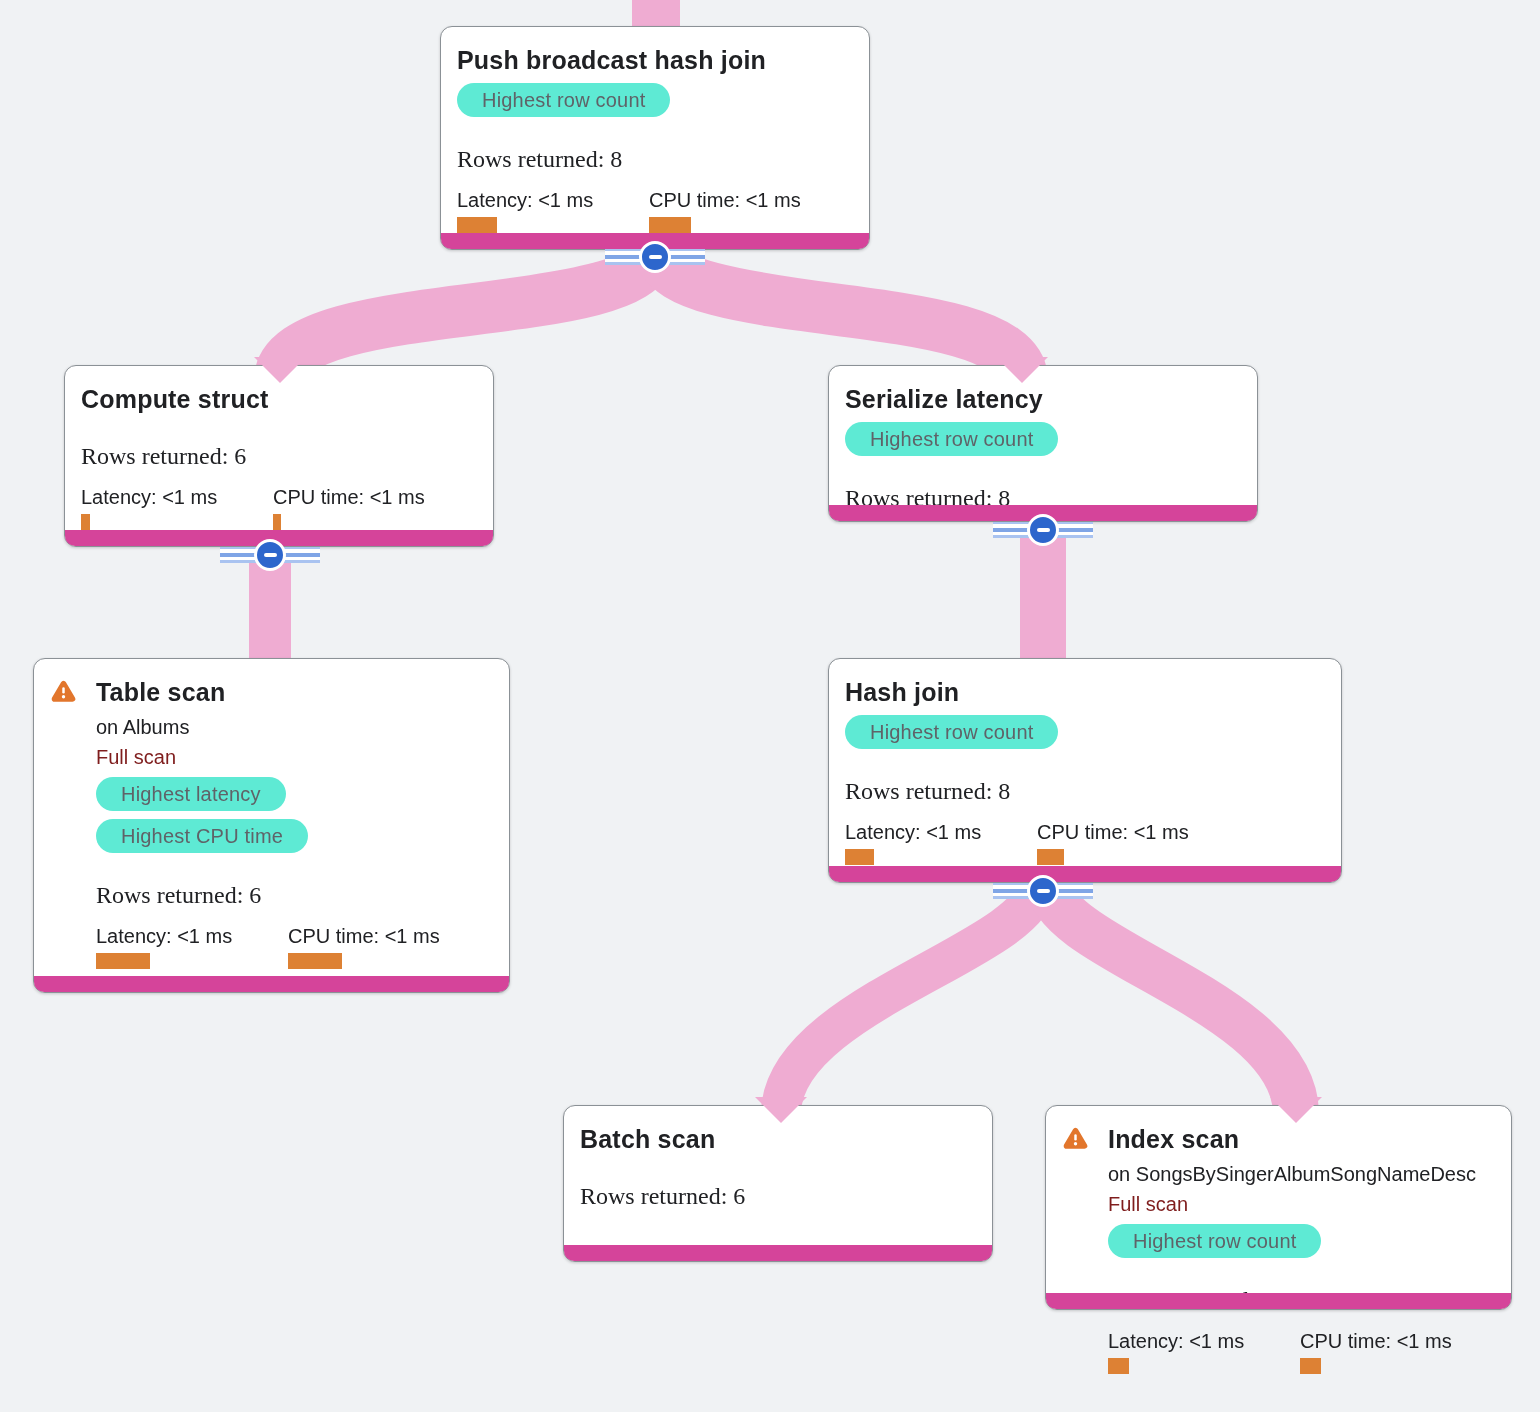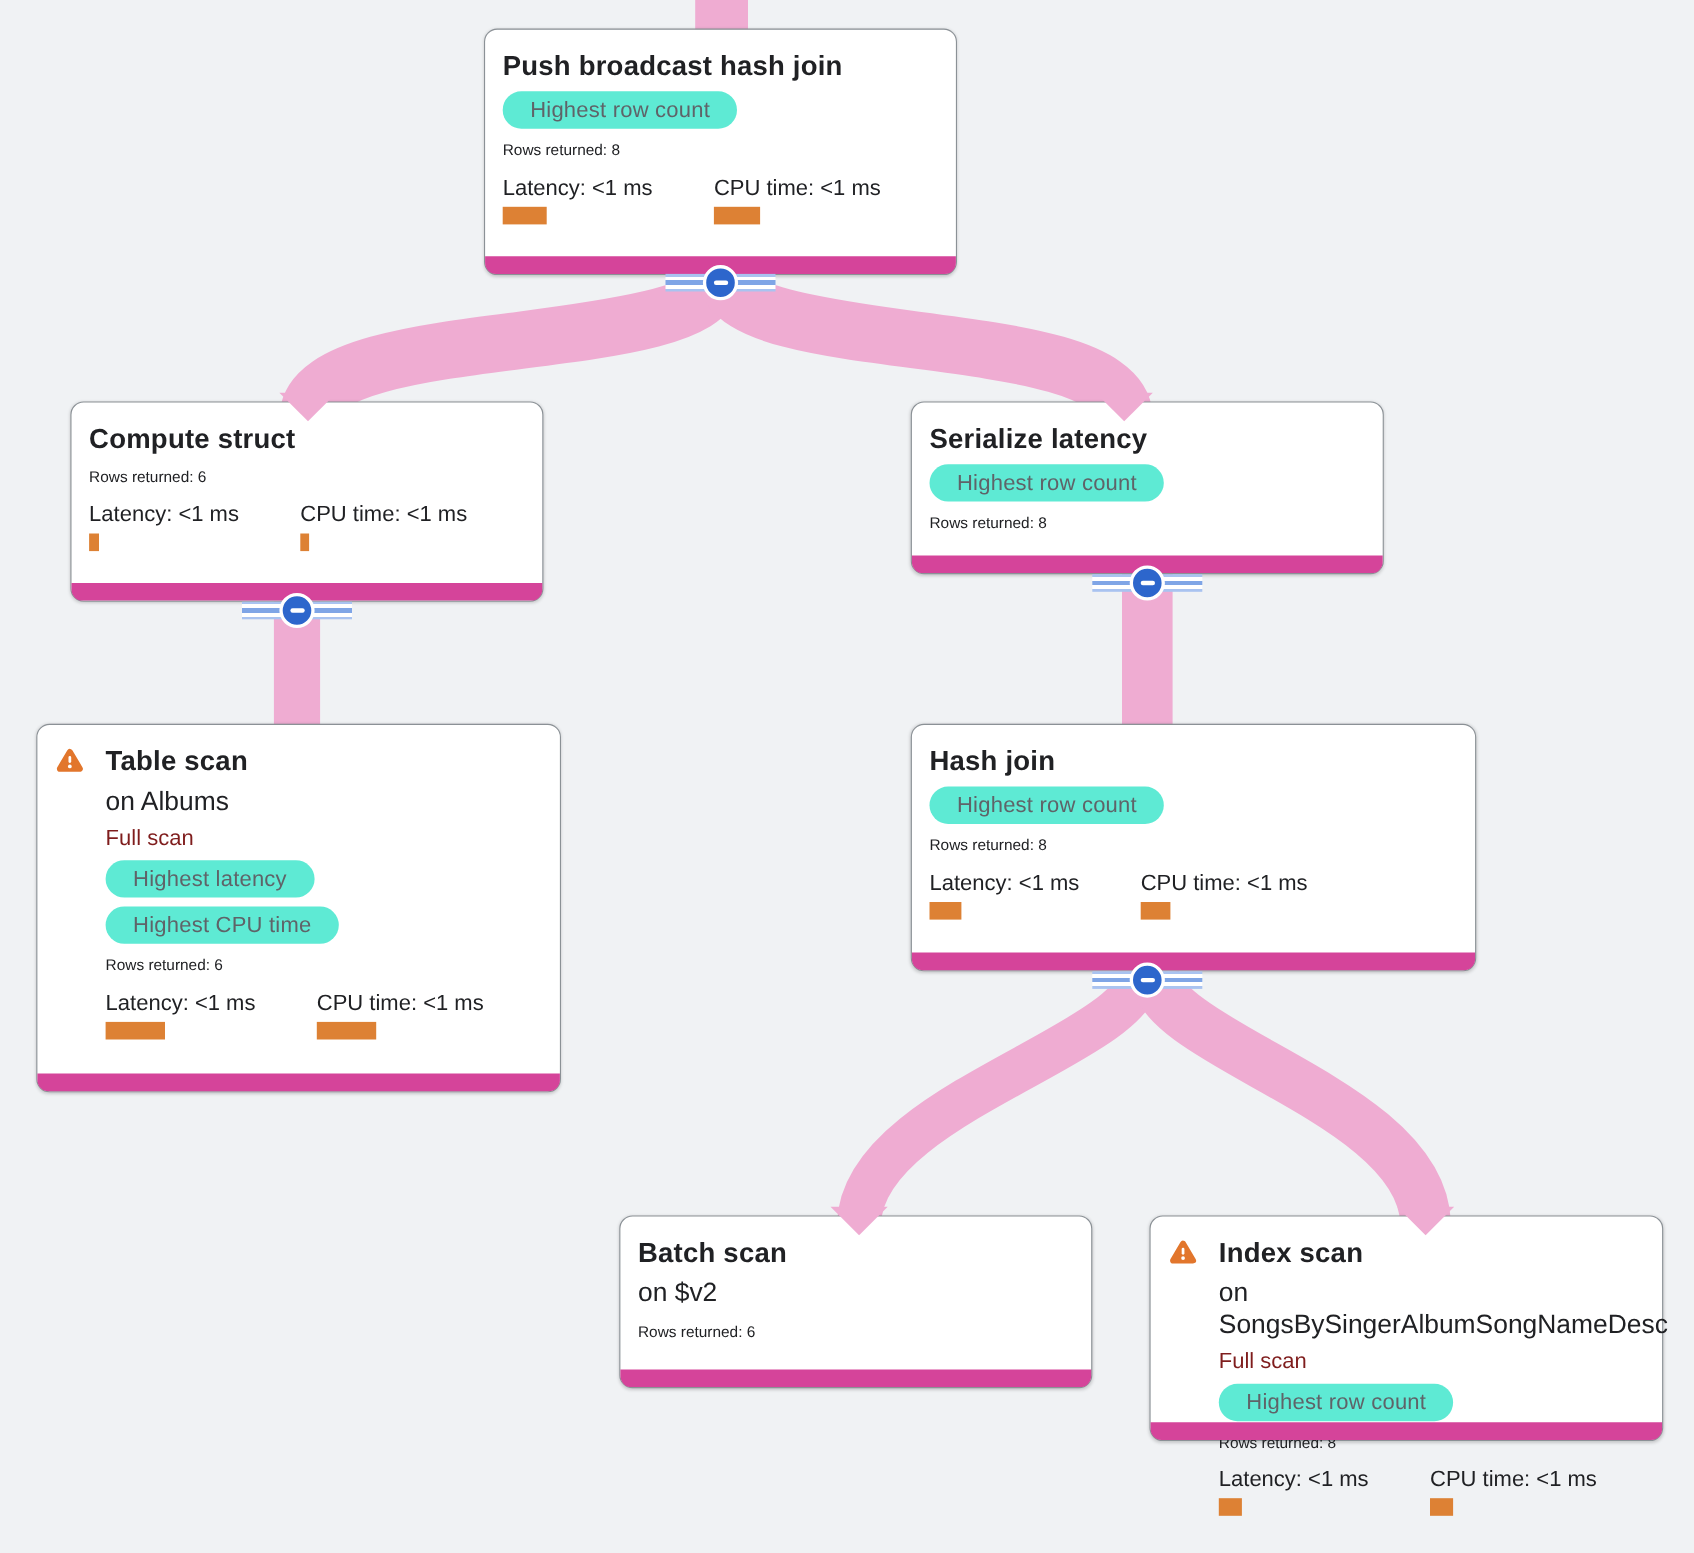--- a/index.html
+++ b/index.html
@@ -20,26 +20,26 @@
   .n-table     {left:33px;   top:658px;  width:477px; height:335px;}
   .n-hash      {left:828px;  top:658px;  width:514px; height:225px;}
   .n-batch     {left:563px;  top:1105px; width:430px; height:157px;}
   .n-index     {left:1045px; top:1105px; width:467px; height:205px;}
 
   .inner{display:flex; padding:16px 16px 0 16px;}
   .warncol{width:46px; flex:0 0 46px; padding-top:4px;}
   .content{flex:1; min-width:0;}
 
   .title{font-size:25px; font-weight:600; color:#202124; line-height:1.2; margin:2px 0 0 0; letter-spacing:.2px;}
-  .sub{font-size:24px; color:#202124; margin-top:8px; line-height:1.2;}
+  .sub{font-size:20px; color:#202124; margin-top:8px; line-height:1.2;}
   .subgray{font-size:20px; color:#7f1d1d; margin-top:6px; line-height:1.2;}
   .badge-row{margin-top:8px;}
   .badge{display:inline-block; background:#5eead4; color:#5F6368; font-size:20px;
          padding:5px 25px; border-radius:19px; line-height:1.2; letter-spacing:.2px;}
-  .rows{font-size:14px; color:#202124; margin-top:11px; line-height:1.2;}
+  .rows{font-size:24px; color:#202124; margin-top:28px; line-height:1.2;font-family:Liberation Serif, serif;}
   .metrics{display:flex; margin-top:14px;}
   .metric{width:192px; flex:0 0 192px;}
   .mlabel{font-size:20px; color:#202124; line-height:1.2;}
   .bar{height:16px; background:#DD8134; margin-top:5px;}
 
   .foot{position:absolute; left:0; right:0; bottom:0; height:16px;
         background:#D5449A; border-radius:0 0 10px 10px;}
 
   
   .collapse{position:absolute; width:100px; height:32px;
@@ -174,21 +174,20 @@
         </div>
       </div>
     </div>
     <div class="foot"></div>
   </div>
 
   <div class="node n-batch">
     <div class="inner">
       <div class="content">
         <div class="title">Batch scan</div>
-        <div class="sub">on $v2</div>
         <div class="rows">Rows returned: 6</div>
       </div>
     </div>
     <div class="foot"></div>
   </div>
 
   <div class="node n-index">
     <div class="inner">
       <div class="warncol">
         <svg viewBox="0 0 24 21" width="27" height="24">

